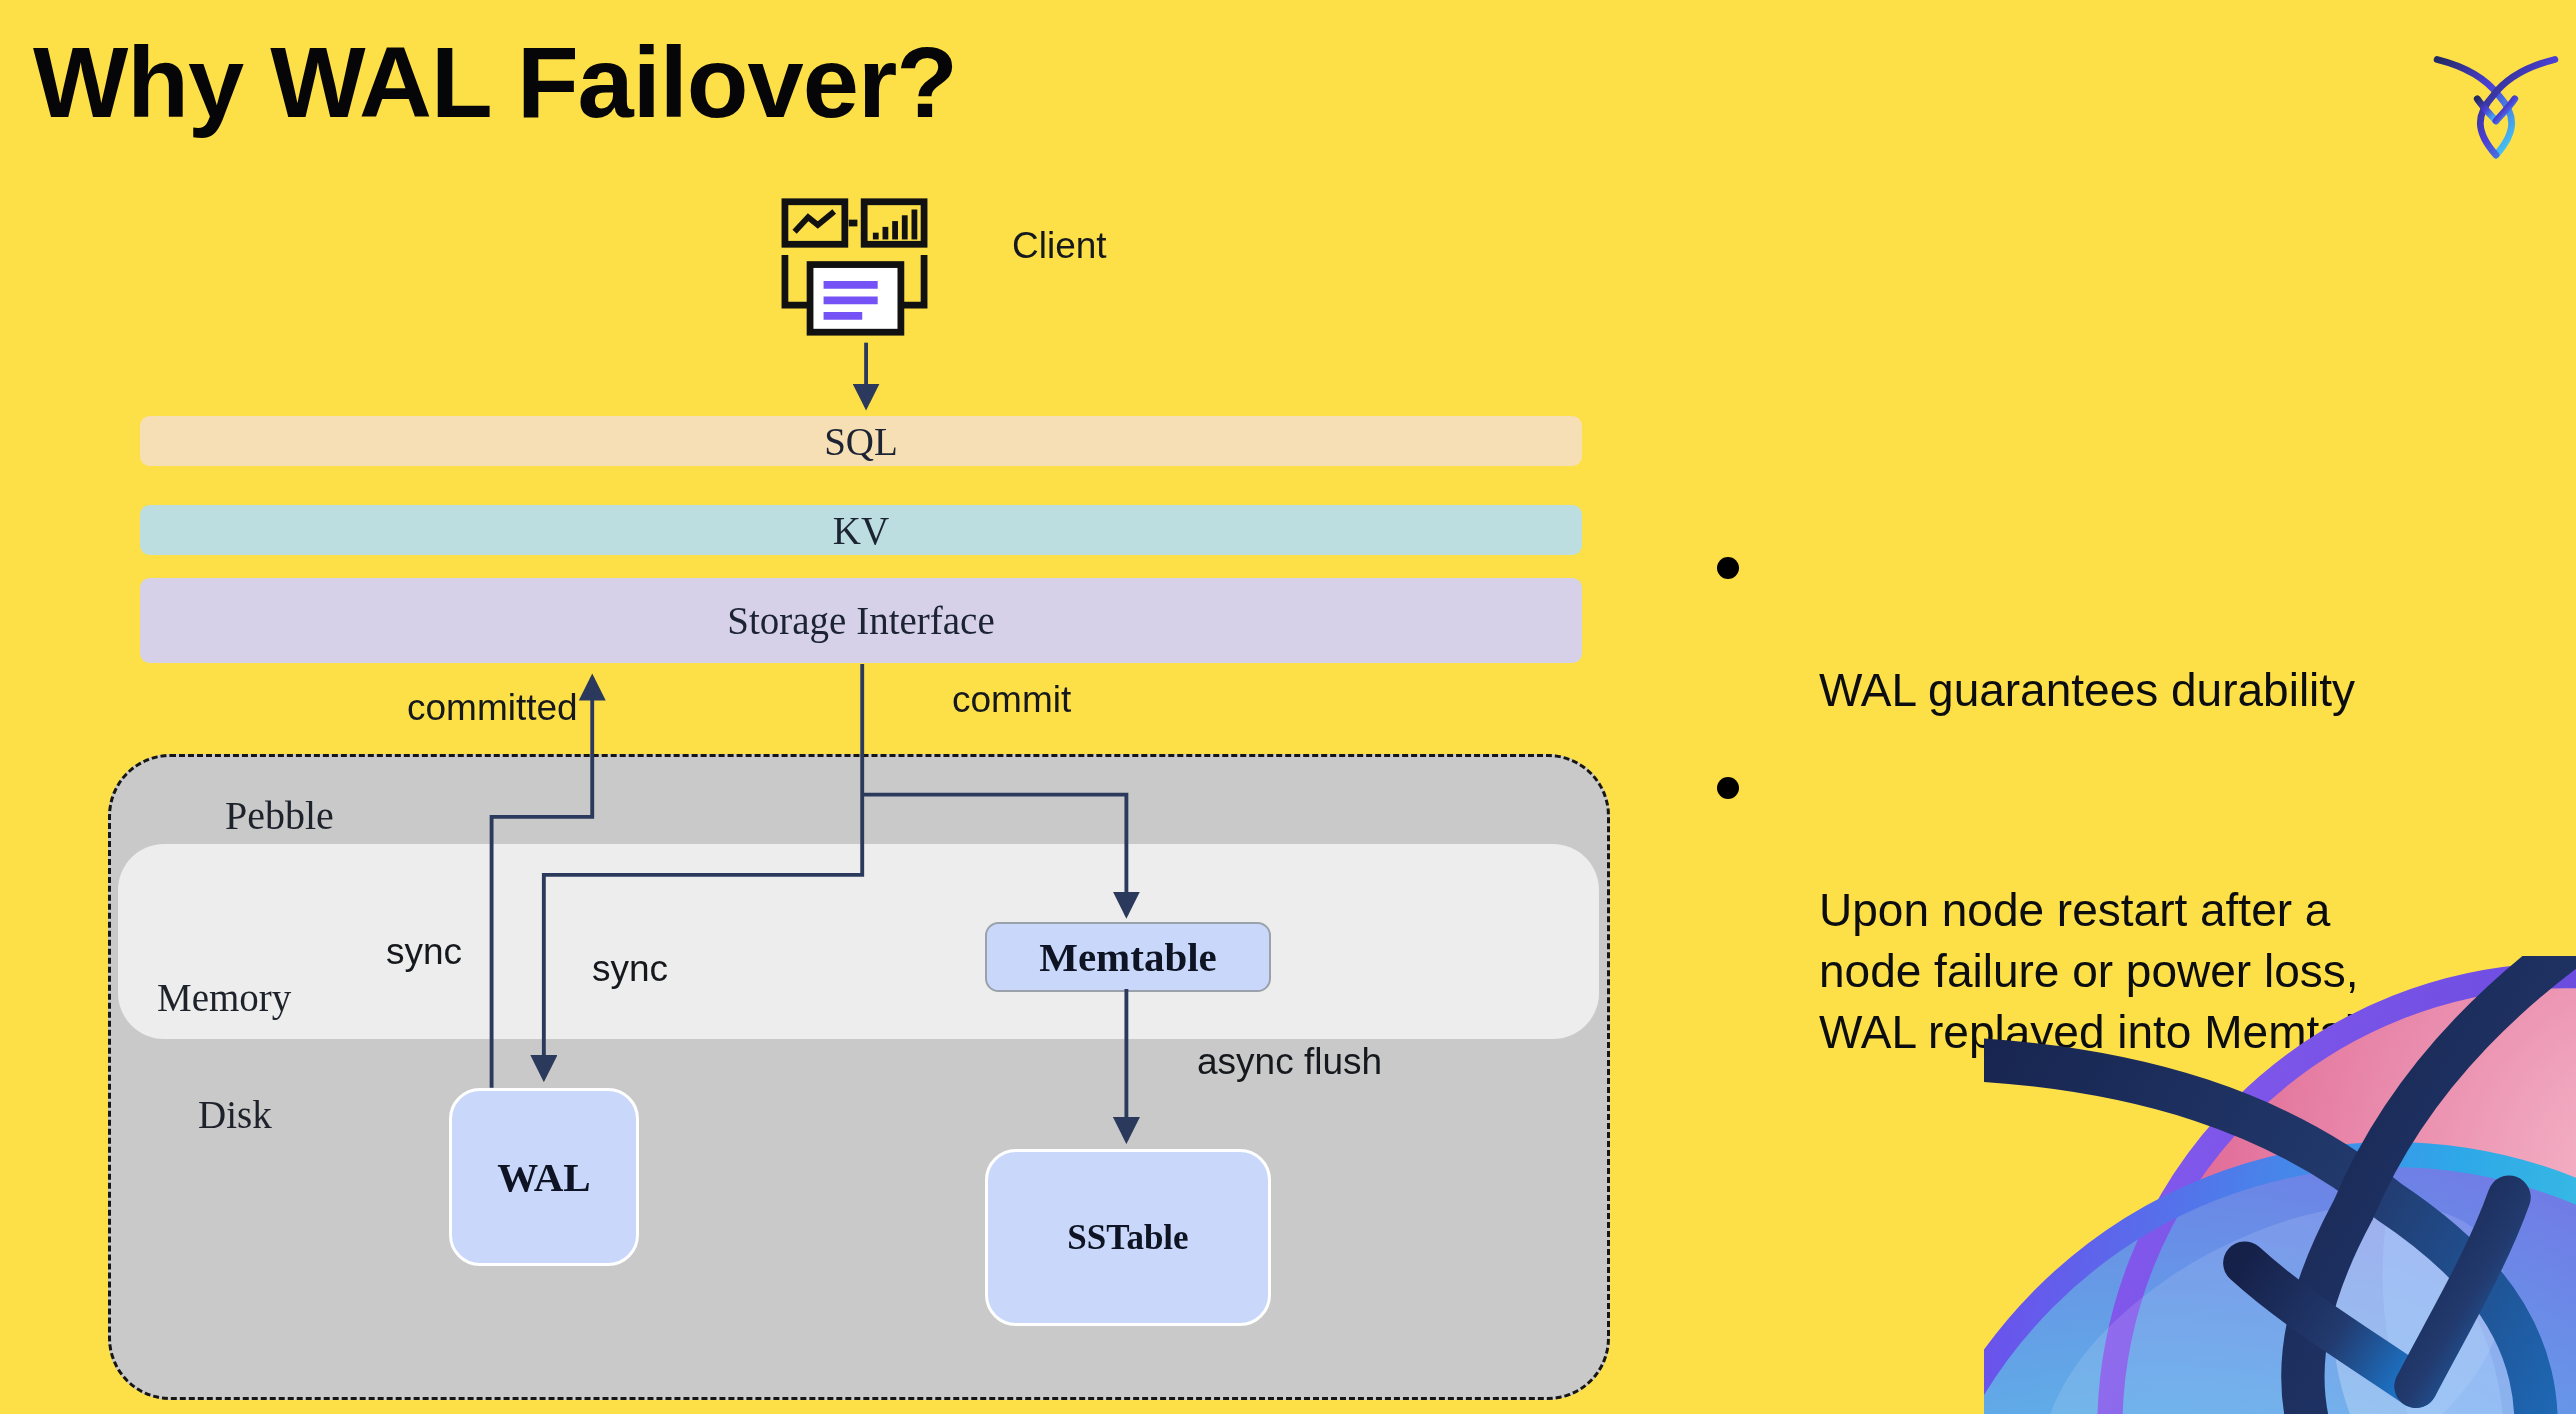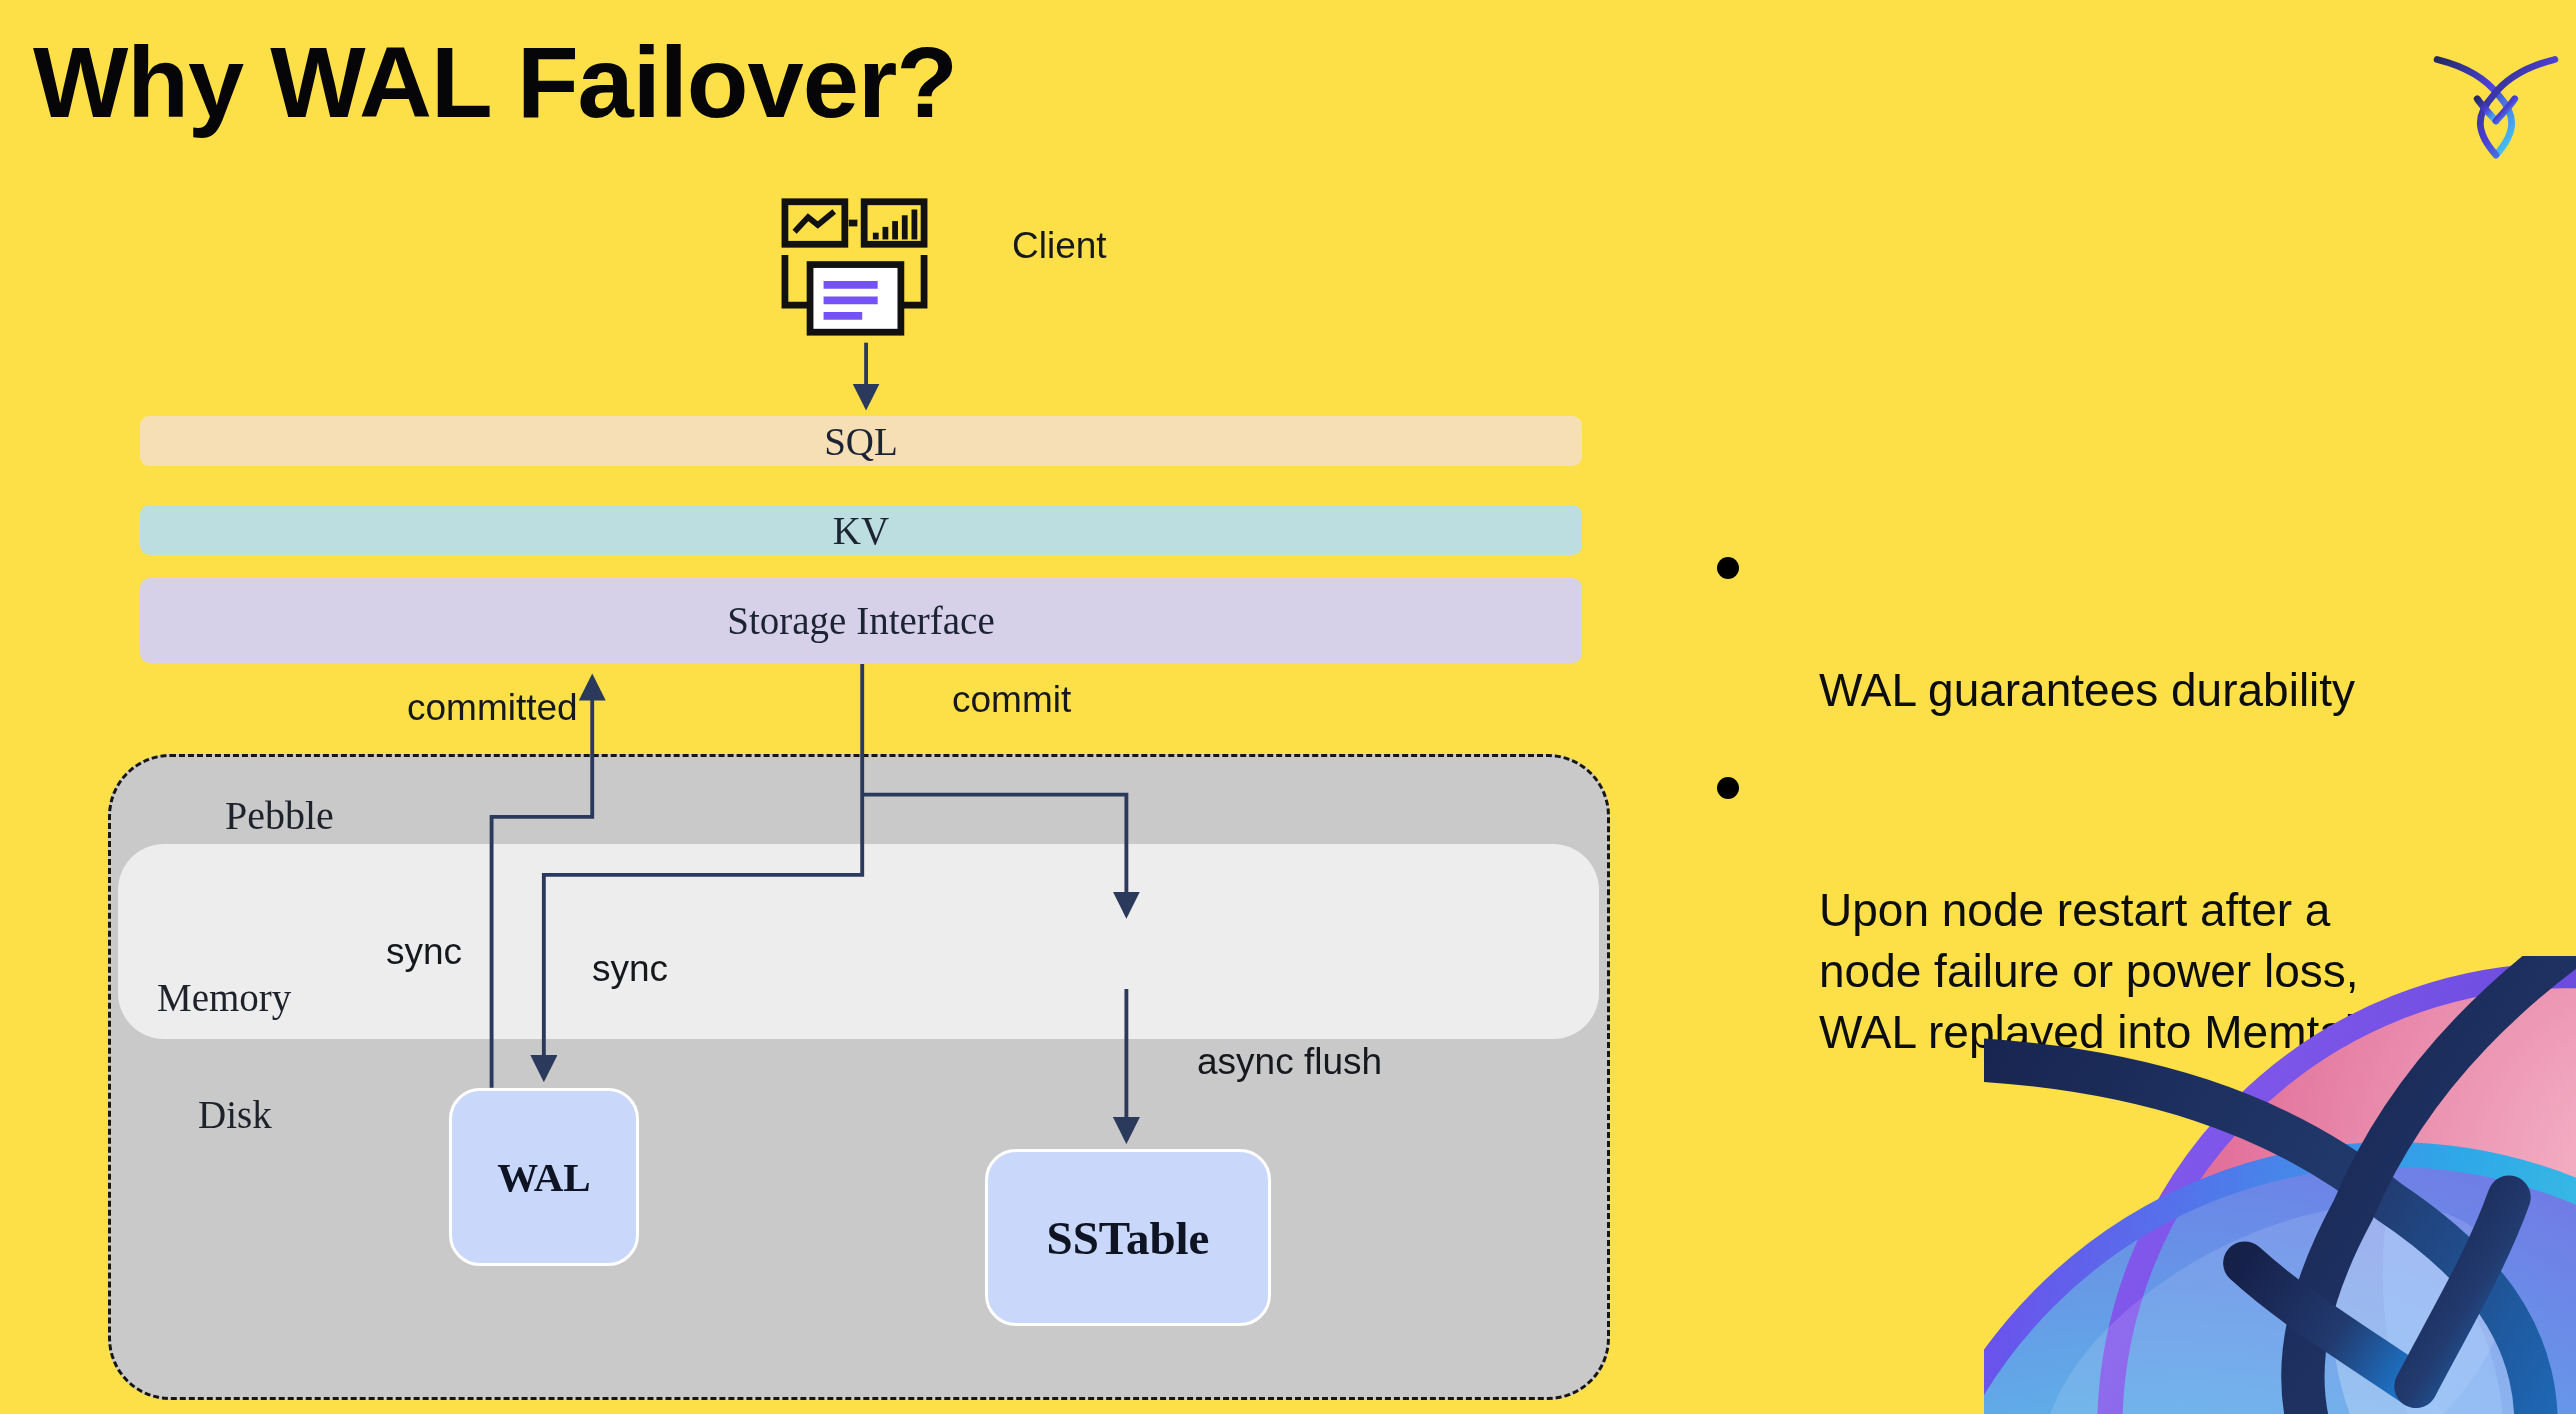--- a/index.html
+++ b/index.html
@@ -26,21 +26,21 @@
   .serif-label{position:absolute;font-family:"Liberation Serif",serif;color:#1e222b;}
   .lbl-pebble{left:225px;top:780px;font-size:40px;margin-top:12px;}
   .lbl-memory{left:157px;top:975px;font-size:39px;}
   .lbl-disk{left:198px;top:1092px;font-size:39px;}
 
   
   .node{position:absolute;display:flex;align-items:center;justify-content:center;
         background:#c9d8fa;font-family:"Liberation Serif",serif;font-weight:bold;color:#0e1423;}
   .node-wal{left:449px;top:1088px;width:184px;height:172px;border:3.9px solid #ffffff;border-radius:31px;font-size:41px;}
   .node-memtable{left:985px;top:922px;width:282px;height:66px;border:2.9px solid #9ba1ab;border-radius:13.5px;font-size:41px;}
-  .node-sstable{left:985px;top:1149px;width:280px;height:171px;border:3.9px solid #ffffff;border-radius:31px;font-size:47px;}
+  .node-sstable{left:985px;top:1149px;width:280px;height:171px;border:3.9px solid #ffffff;border-radius:31px;font-size:35px;}
 
   
   .edge-label{position:absolute;font-size:37px;color:#15181d;}
   .lbl-committed{left:407px;top:687px;}
   .lbl-commit{left:952px;top:679px;}
   .lbl-sync1{left:386px;top:931px;}
   .lbl-sync2{left:592px;top:948px;}
   .lbl-async{left:1197px;top:1041px;}
   .lbl-client{left:1012px;top:225px;font-size:37px;position:absolute;color:#15181d;}
 
@@ -115,20 +115,23 @@
   </div>
 
   <div class="pebble"></div>
   <div class="memory-band"></div>
   <div class="serif-label lbl-pebble">Pebble</div>
   <div class="serif-label lbl-memory">Memory</div>
   <div class="serif-label lbl-disk">Disk</div>
 
   <div class="node node-wal">
     <span>WAL</span>
+  </div>
+  <div class="node node-memtable">
+    <span>Memtable</span>
   </div>
   <div class="node node-sstable">
     <span>SSTable</span>
   </div>
 
   <svg class="connectors" width="2576" height="1415" viewBox="0 0 2662 1462">
     <defs>
       <marker id="ah" viewBox="0 0 10 10" refX="8.5" refY="5" markerWidth="7" markerHeight="7" orient="auto">
         <path d="M0 0 L10 5 L0 10 z" fill="#2b3a5c"></path>
       </marker>

